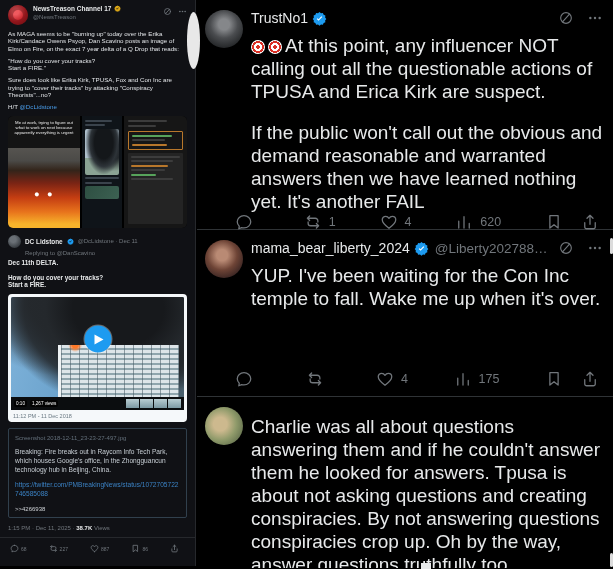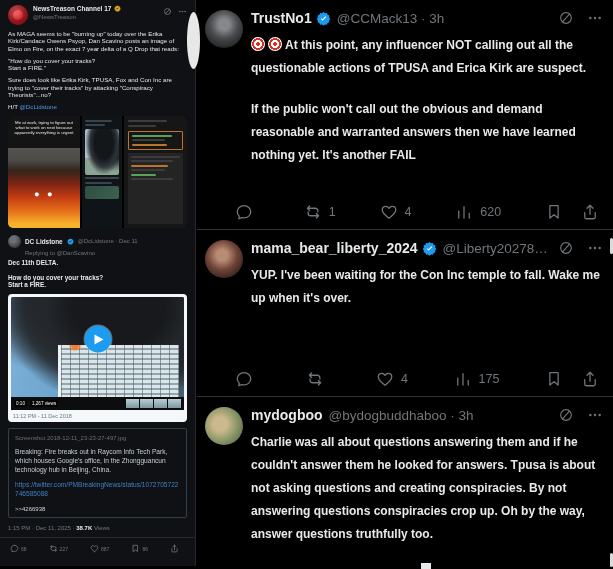--- a/index.html
+++ b/index.html
@@ -115,26 +115,26 @@
   .tweet { position:relative; padding:10px 10px 4px 8px; display:flex; flex-direction:column; }
   .t1 { height:230px; border-bottom:1px solid #2f3336; }
   .t2 { height:167px; border-bottom:1px solid #2f3336; }
   .t3 { height:171px; overflow:hidden; }
   .t-avatar { position:absolute; left:8px; top:10px; width:38px; height:38px; border-radius:50%; }
   .av1 { background:radial-gradient(circle at 50% 38%, #85878a 0 18%, #4a4c4f 45%, #242628 78%, #17181a 100%); }
   .av2 { background:radial-gradient(circle at 45% 40%, #b98a74 0 18%, #6e4436 48%, #2c1d1e 85%); }
   .av3 { background:radial-gradient(circle at 40% 45%, #cdb98e 0 22%, #8f9a6a 52%, #5d6b4a 85%); }
   .t-main { margin-left:46px; display:flex; flex-direction:column; flex:1; }
   .t-head { display:flex; align-items:center; gap:4px; }
-  .t-name { font-size:14px; font-weight:bold; color:#e7e9ea; white-space:nowrap; }
+  .t-name { font-size:14px; font-weight:normal; color:#e7e9ea; white-space:nowrap; }
   .badge { width:15px; height:15px; display:block; flex:0 0 auto; }
   .t-handle { font-size:13.5px; color:#71767b; margin-left:2px; white-space:nowrap;
     overflow:hidden; text-overflow:ellipsis; }
   .t-headicons { margin-left:auto; display:flex; gap:13px; color:#71767b; align-items:center; }
-  .t-body p { margin-top:8px; font-size:12px; line-height:23px; color:#e7e9ea;font-weight:bold; }
+  .t-body p { margin-top:8px; font-size:19px; line-height:23px; color:#e7e9ea; }
   .t-body p.p2 { margin-top:18px; }
   .target { display:inline-block; width:14px; height:14px; border-radius:50%; margin-right:3px;
     vertical-align:-2px;
     background:radial-gradient(circle, #d93025 0 20%, #fff 20% 40%, #d93025 40% 60%, #fff 60% 78%, #c5221f 78% 100%); }
   .t-actions { margin-top:auto; display:flex; justify-content:space-between; align-items:center;
     padding:0 4px 4px 30px; color:#71767b; font-size:12.5px; }
   .act { display:flex; align-items:center; gap:7px; }
   .act-end { display:flex; gap:18px; }
   .sb1 { position:absolute; right:0; top:238px; width:3px; height:16px; background:#dcdcdc; border-radius:2px; z-index:5; }
   .sb2 { position:absolute; right:0; bottom:2px; width:3px; height:14px; background:#dcdcdc; border-radius:2px; z-index:5; }
@@ -297,21 +297,20 @@
 
   <article class="tweet t1">
     <div class="t-avatar av1"></div>
     <div class="t-main">
       <div class="t-head">
         <span class="t-name">TrustNo1</span>
         <svg class="badge" viewBox="0 0 24 24">
             <path fill="#1d9bf0" d="M12 1.7l2.4 1.9 3-.4 1.2 2.8 2.8 1.2-.4 3 1.9 2.4-1.9 2.4.4 3-2.8 1.2-1.2 2.8-3-.4-2.4 1.9-2.4-1.9-3 .4-1.2-2.8-2.8-1.2.4-3-1.9-2.4 1.9-2.4-.4-3 2.8-1.2 1.2-2.8 3 .4z"></path>
             <path fill="#fff" d="M10.5 15.6 7.6 12.7l1.3-1.3 1.6 1.6 4.6-4.6 1.3 1.3z"></path>
           </svg>
-        <span class="t-handle">@CCMack13 · 3h</span>
         <div class="t-headicons">
           <svg class="icon icon-h" viewBox="0 0 24 24">
               <circle cx="12" cy="12" r="8"></circle>
               <path d="M6.8 17.8 17.2 6.2"></path>
             </svg>
           <svg class="icon icon-h fill" viewBox="0 0 24 24">
               <circle cx="5" cy="12" r="1.8"></circle>
               <circle cx="12" cy="12" r="1.8"></circle>
               <circle cx="19" cy="12" r="1.8"></circle>
             </svg>
@@ -416,35 +415,20 @@
         <svg class="icon" viewBox="0 0 24 24">
             <path d="M12 15V3.5M8 7l4-3.9L16 7M5 13v5.5A2.5 2.5 0 0 0 7.5 21h9a2.5 2.5 0 0 0 2.5-2.5V13"></path>
           </svg>
       </div>
     </div>
   </article>
 
   <article class="tweet t3">
     <div class="t-avatar av3"></div>
     <div class="t-main">
-      <div class="t-head">
-        <span class="t-name">mydogboo</span>
-        <span class="t-handle">@bydogbuddhaboo · 3h</span>
-        <div class="t-headicons">
-          <svg class="icon icon-h" viewBox="0 0 24 24">
-              <circle cx="12" cy="12" r="8"></circle>
-              <path d="M6.8 17.8 17.2 6.2"></path>
-            </svg>
-          <svg class="icon icon-h fill" viewBox="0 0 24 24">
-              <circle cx="5" cy="12" r="1.8"></circle>
-              <circle cx="12" cy="12" r="1.8"></circle>
-              <circle cx="19" cy="12" r="1.8"></circle>
-            </svg>
-        </div>
-      </div>
       <div class="t-body">
         <p>Charlie was all about questions answering them and if he couldn't answer them he looked for answers. Tpusa is about not asking questions and creating conspiracies. By not answering questions conspiracies crop up. Oh by the way, answer questions truthfully too.</p>
       </div>
     </div>
   </article>
 
   <div class="sb1"></div>
   <div class="sb2"></div>
   <div class="bottom-marker"></div>
 </div>

